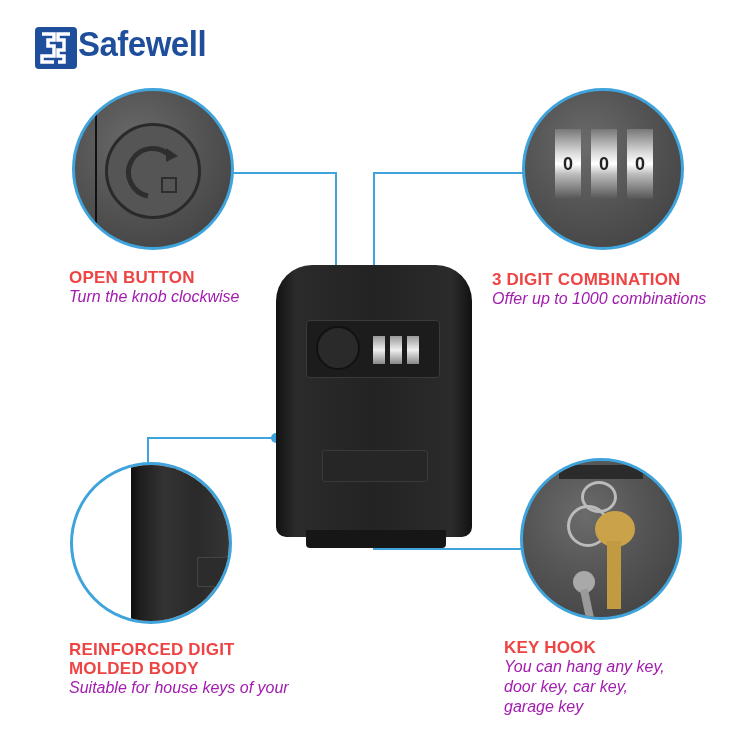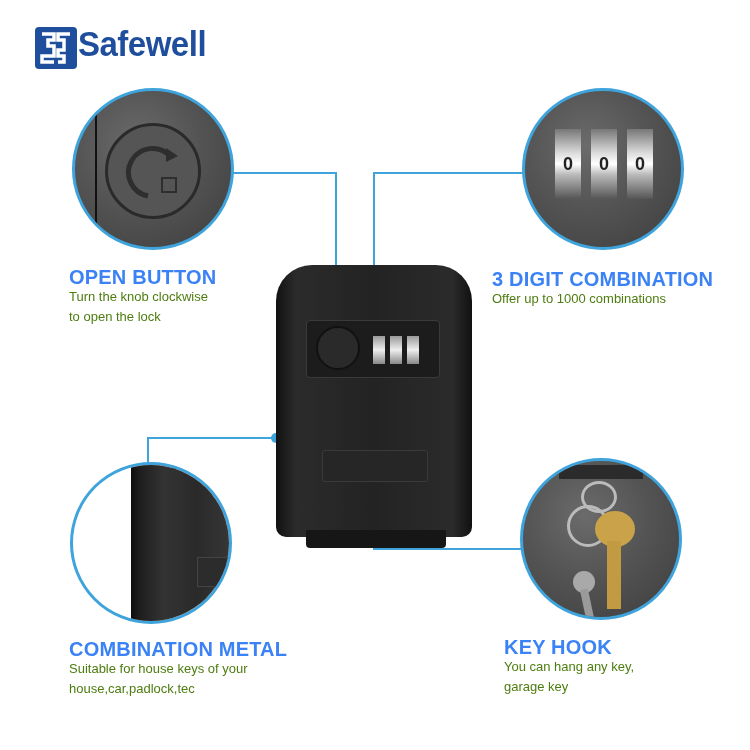--- a/index.html
+++ b/index.html
@@ -2,22 +2,22 @@
 <html><head>
 <meta charset="utf-8">
 <style>
   html,body{margin:0;padding:0;background:#fff;}
   body{width:750px;height:750px;position:relative;overflow:hidden;font-family:"Liberation Sans",sans-serif;}
   .abs{position:absolute;}
   .logo{left:34px;top:26px;display:flex;gap:0;}
   .logo-mark{width:44px;height:44px;position:relative;}
   .logo-text{font-family:"Liberation Sans",sans-serif;font-weight:bold;font-size:33px;color:#1f4e9c;letter-spacing:-0.5px;transform:scaleY(1.05);}
   .circle{border-radius:50%;border:3px solid #3fa3dc;overflow:hidden;box-sizing:border-box;}
-  .title{font-weight:bold;font-size:20px;color:#3b82f6;line-height:19px;letter-spacing:0.2px;}
-  .desc{font-size:13px;color:#4d7c0f;line-height:20px;}
+  .title{font-weight:bold;font-size:17px;color:#ef4444;line-height:19px;letter-spacing:0.2px;}
+  .desc{font-size:16px;color:#a21caf;line-height:20px;font-style:italic;}
   .line{background:#3fa3dc;position:absolute;}
   .dot{position:absolute;width:10px;height:10px;border-radius:50%;background:#3fa3dc;}
   .texture{background:radial-gradient(circle at 40% 35%,#6b6b6b 0%,#545454 45%,#3d3d3d 100%);}
 </style>
 </head>
 <body>
 
 <div class="abs logo">
   <div class="logo-mark">
     <svg width="44" height="44" viewBox="0 0 44 44">
@@ -94,31 +94,31 @@
   <div style="position:absolute;left:44px;top:44px;width:36px;height:36px;border:3px solid #bbb;border-radius:50%;"></div>
   <div style="position:absolute;left:72px;top:50px;width:40px;height:36px;border-radius:50%;background:#c9a24a;"></div>
   <div style="position:absolute;left:84px;top:80px;width:14px;height:68px;background:#c19a42;"></div>
   <div style="position:absolute;left:50px;top:110px;width:22px;height:22px;border-radius:50%;background:#a9a9a9;"></div>
   <div style="position:absolute;left:60px;top:128px;width:8px;height:30px;background:#9a9a9a;transform:rotate(-12deg);"></div>
 </div>
 
 <div class="abs" style="left:69px;top:268px;">
   <div class="title">OPEN BUTTON</div>
   <div class="desc">Turn the knob clockwise</div>
-  <div class="desc">to open the lock</div>
 </div>
 
 <div class="abs" style="left:492px;top:270px;">
   <div class="title">3 DIGIT COMBINATION</div>
   <div class="desc">Offer up to 1000 combinations</div>
 </div>
 
 <div class="abs" style="left:69px;top:640px;">
-  <div class="title">COMBINATION METAL</div>
+  <div class="title">REINFORCED DIGIT</div>
+  <div class="title">MOLDED BODY</div>
   <div class="desc">Suitable for house keys of your</div>
-  <div class="desc">house,car,padlock,tec</div>
 </div>
 
 <div class="abs" style="left:504px;top:638px;">
   <div class="title">KEY HOOK</div>
   <div class="desc">You can hang any key,</div>
+  <div class="desc">door key, car key,</div>
   <div class="desc">garage key</div>
 </div>
 
 </body></html>

